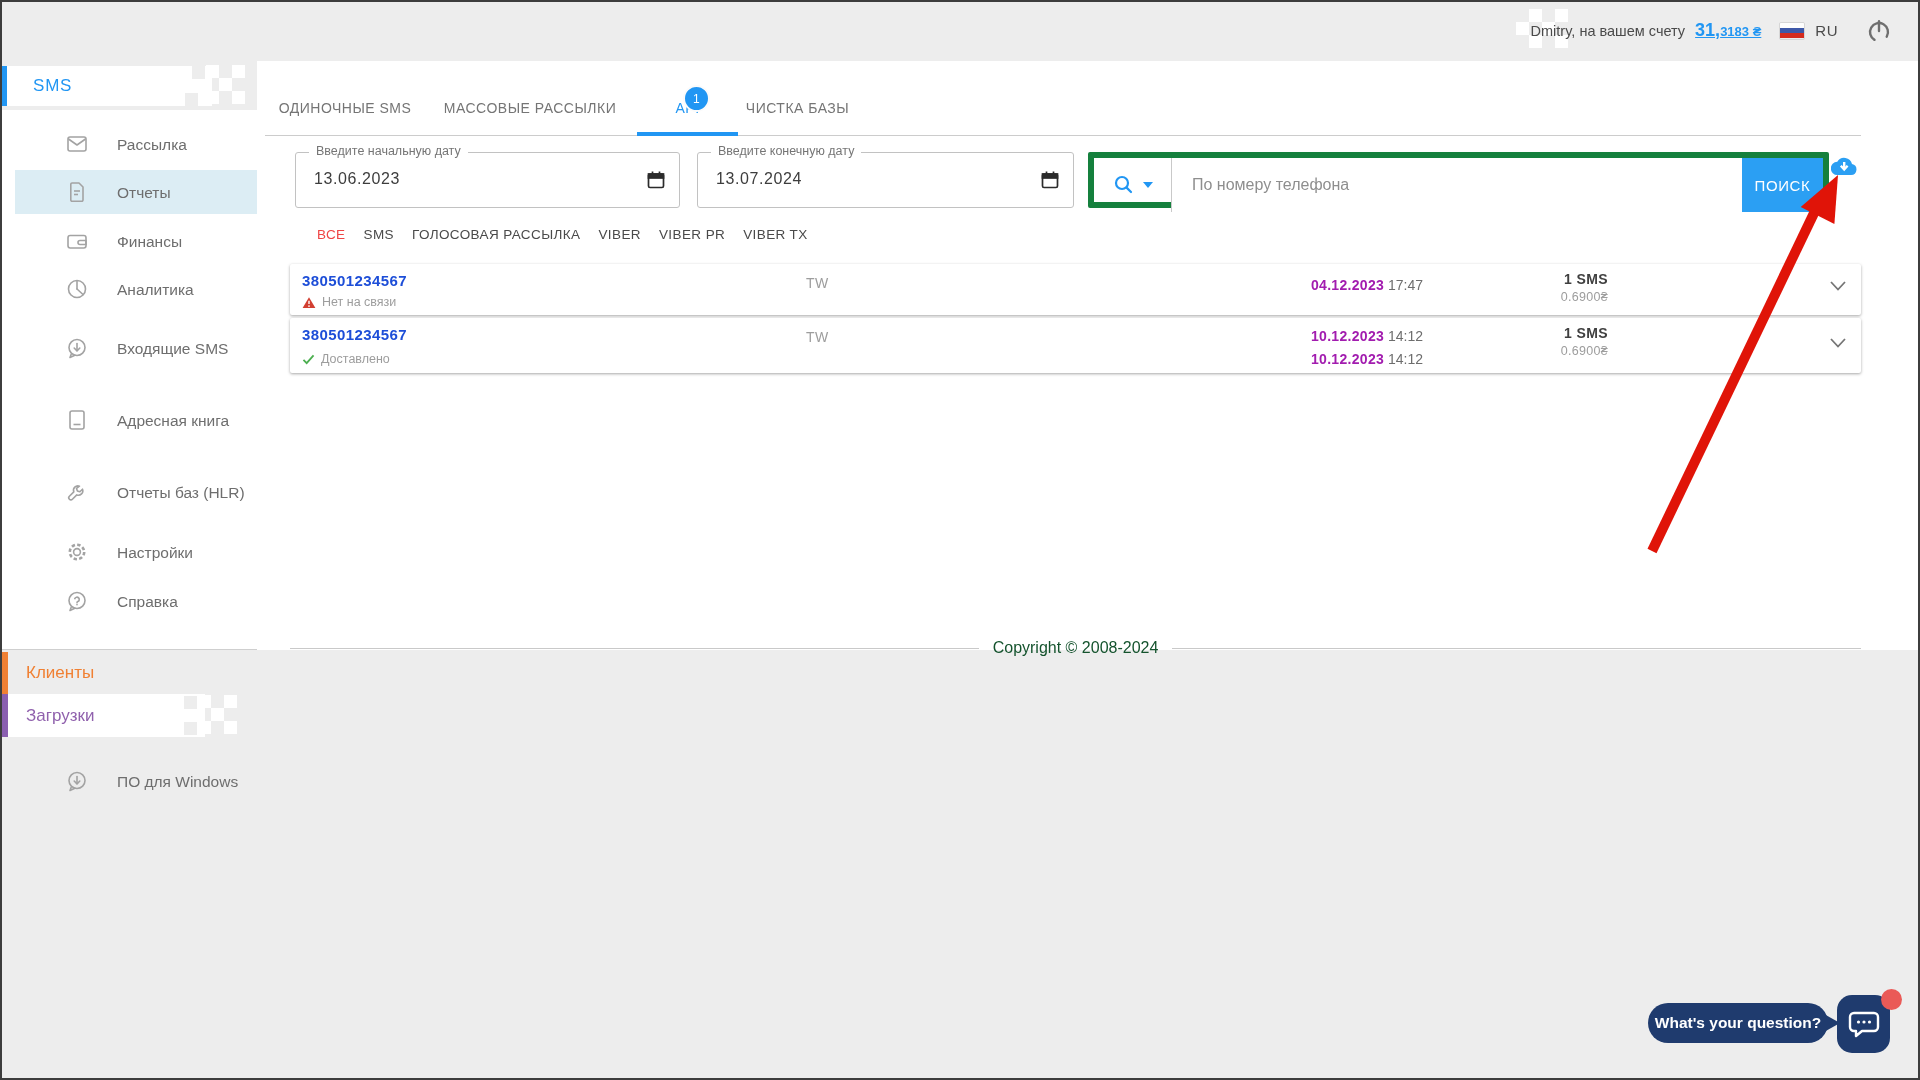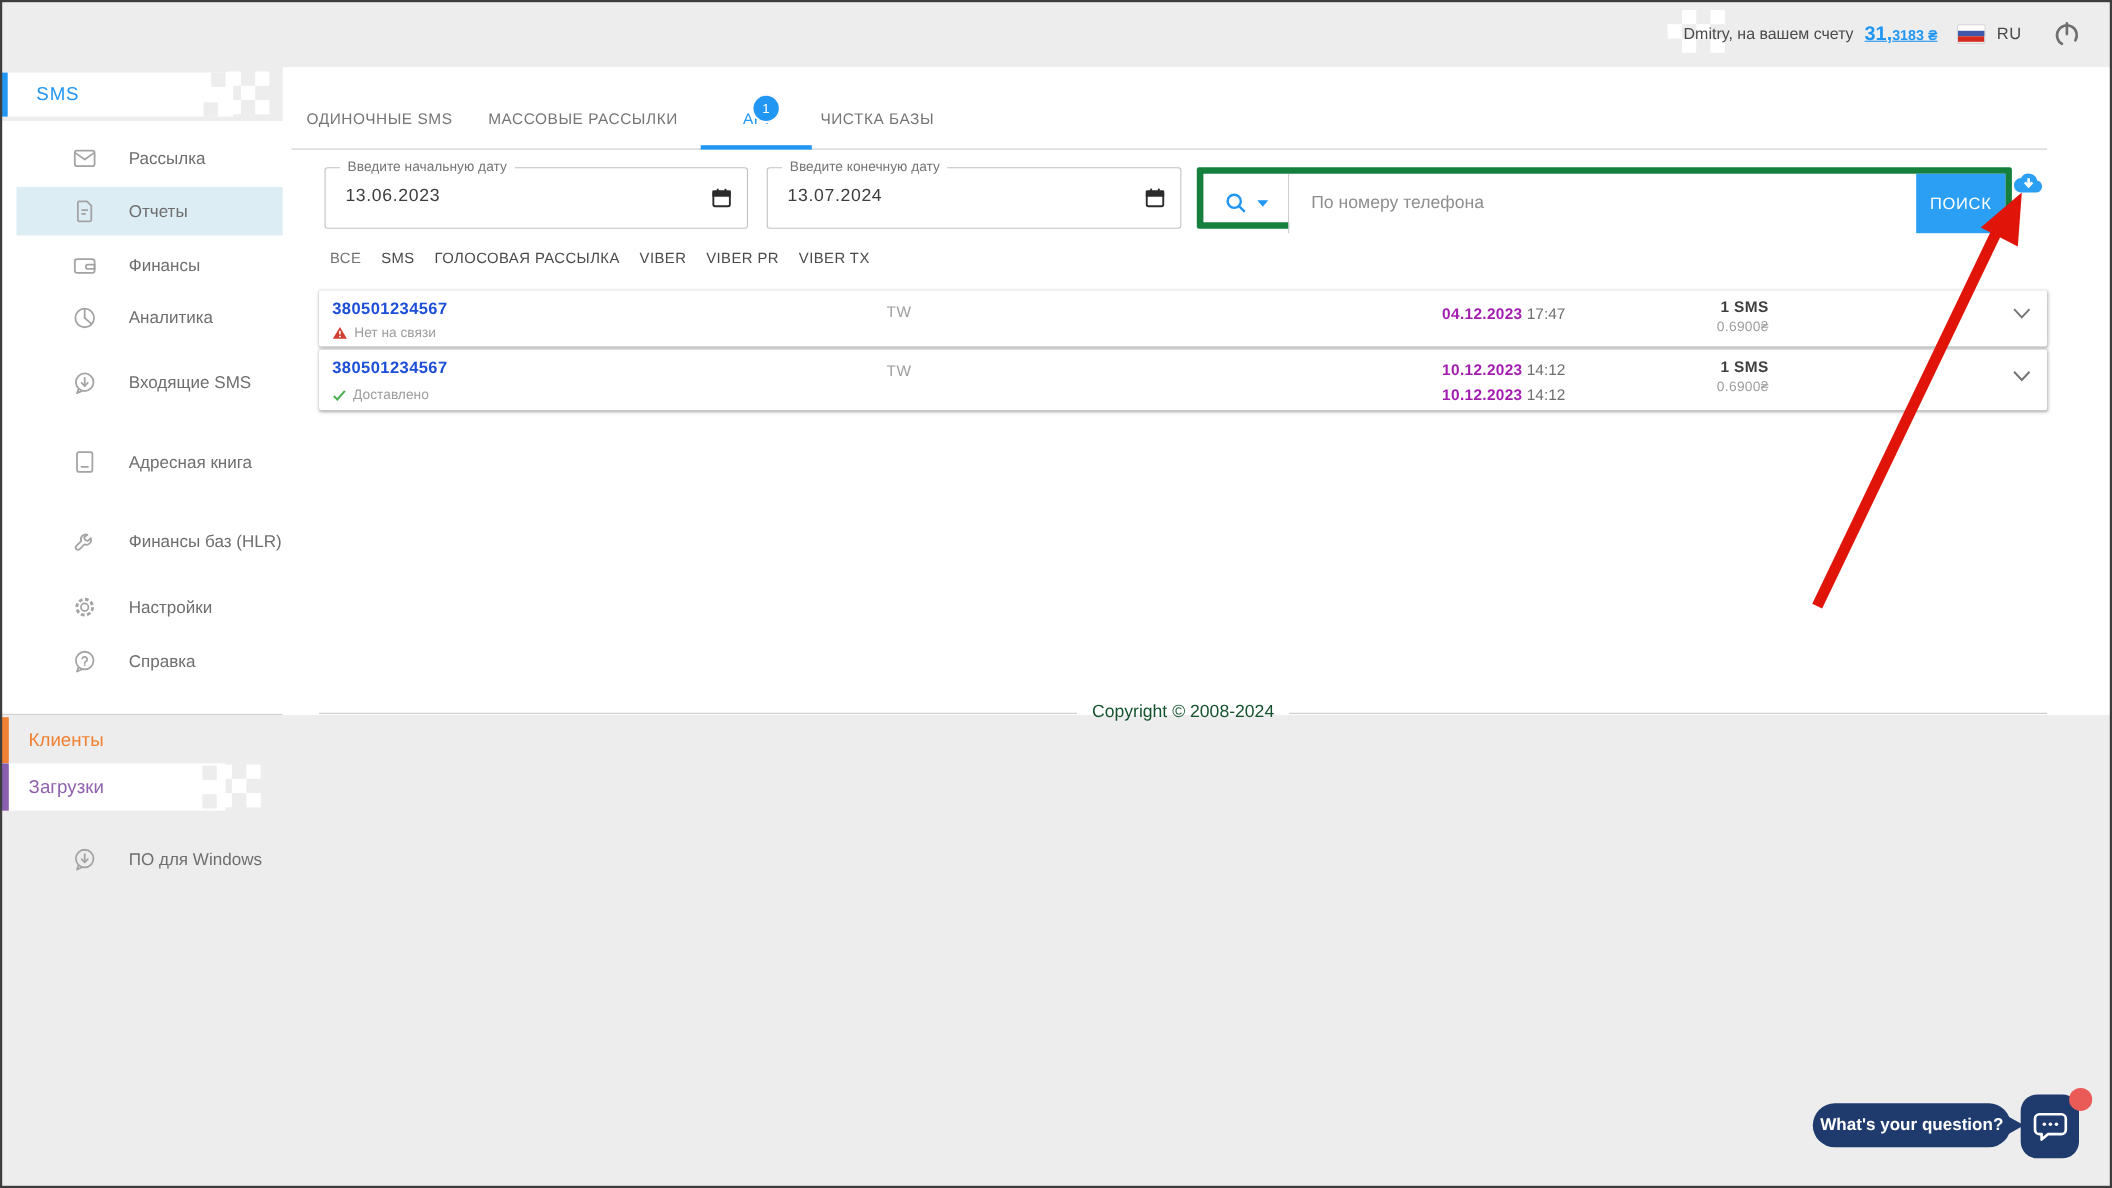--- a/index.html
+++ b/index.html
@@ -81,21 +81,21 @@
                 font-size:16px;color:#444;padding:0 0 0 20px;font-family:"Liberation Sans",sans-serif;}
   .search-input::placeholder{color:#8e8e8e;opacity:1;}
   .search-btn{position:absolute;right:0;top:0;width:81px;height:54px;background:#2b9ff3;color:#fff;
               font-size:15px;border:none;letter-spacing:.6px;cursor:pointer;font-family:inherit;}
   .cloud{position:absolute;left:1831px;top:155px;cursor:pointer;}
 
   
   .filters{position:absolute;left:300px;top:227px;display:flex;gap:18px;font-size:13.5px;
            color:#4a4a4a;letter-spacing:.4px;}
   .filters span{cursor:pointer;}
-  .filters .active{color:#737373;}
+  .filters .active{color:#ef4444;margin-left:17px;}
 
   
   .msg-row{position:absolute;left:290px;width:1571px;background:#fff;border-radius:2px;
            box-shadow:0 1px 3px rgba(0,0,0,.35);cursor:pointer;}
   .r1{top:264px;height:51px;} .r2{top:318px;height:55px;}
   .phone{position:absolute;left:12px;top:8px;font-weight:bold;font-size:15px;color:#1d4ed8;letter-spacing:.4px;}
   .status{position:absolute;left:12px;top:31px;font-size:12.5px;color:#9d9d9d;display:flex;align-items:center;gap:6px;}
   .r2 .status{top:34px;}
   .sender{position:absolute;left:516px;top:11px;font-size:14px;color:#9d9d9d;letter-spacing:.5px;}
   .dates{position:absolute;left:1021px;font-size:14px;color:#6d6d6d;line-height:23px;}
@@ -214,21 +214,21 @@
     <svg width="24" height="24" viewBox="0 0 24 24" fill="none" stroke="#a3a3a3" stroke-width="1.6" stroke-linejoin="round">
       <rect x="5" y="3" width="14" height="18" rx="2"></rect>
         <line x1="8.5" y1="16.5" x2="15.5" y2="16.5"></line>
     </svg>
     <span class="lbl">Адресная книга</span>
   </div>
   <div class="mi mi7">
     <svg width="24" height="24" viewBox="0 0 24 24" fill="none" stroke="#a3a3a3" stroke-width="1.6" stroke-linecap="round" stroke-linejoin="round">
       <path d="M14.5 6.2 a4.4 4.4 0 0 0 -5.7 5.7 L4.4 16.3 a2.1 2.1 0 0 0 3 3 l4.4 -4.4 a4.4 4.4 0 0 0 5.7 -5.7 l-2.6 2.6 -2.5 -0.9 -0.9 -2.5 z"></path>
     </svg>
-    <span class="lbl">Финансы баз (HLR)</span>
+    <span class="lbl">Отчеты баз (HLR)</span>
   </div>
   <div class="mi mi8">
     <svg width="24" height="24" viewBox="0 0 24 24" fill="none" stroke="#a3a3a3">
       <circle cx="12" cy="12" r="3.4" stroke-width="1.6"></circle>
       <circle cx="12" cy="12" r="7.2" stroke-width="2.6" stroke-dasharray="3.4 2.25"></circle>
     </svg>
     <span class="lbl">Настройки</span>
   </div>
   <div class="mi mi9">
     <svg width="24" height="24" viewBox="0 0 24 24" fill="none" stroke="#a3a3a3" stroke-width="1.6" stroke-linecap="round" stroke-linejoin="round">

